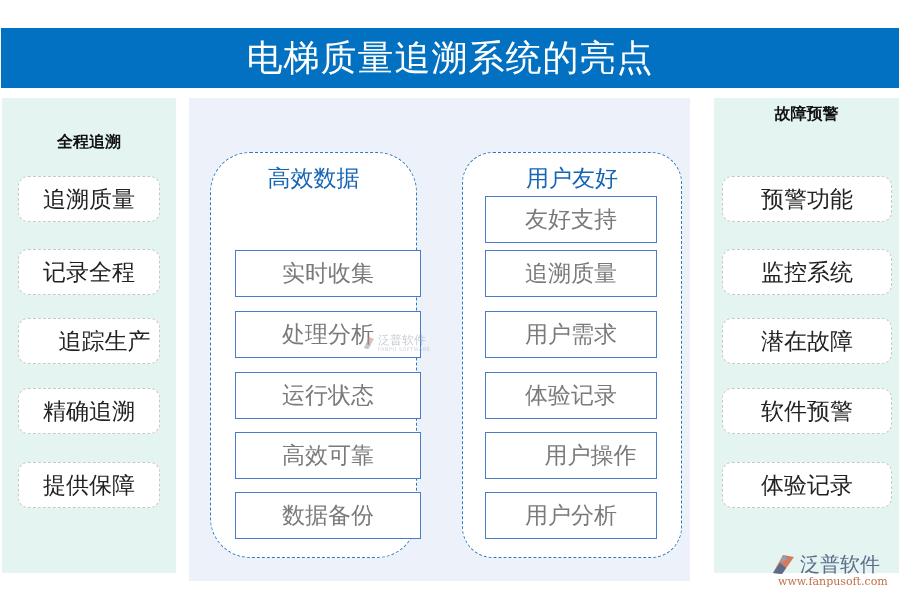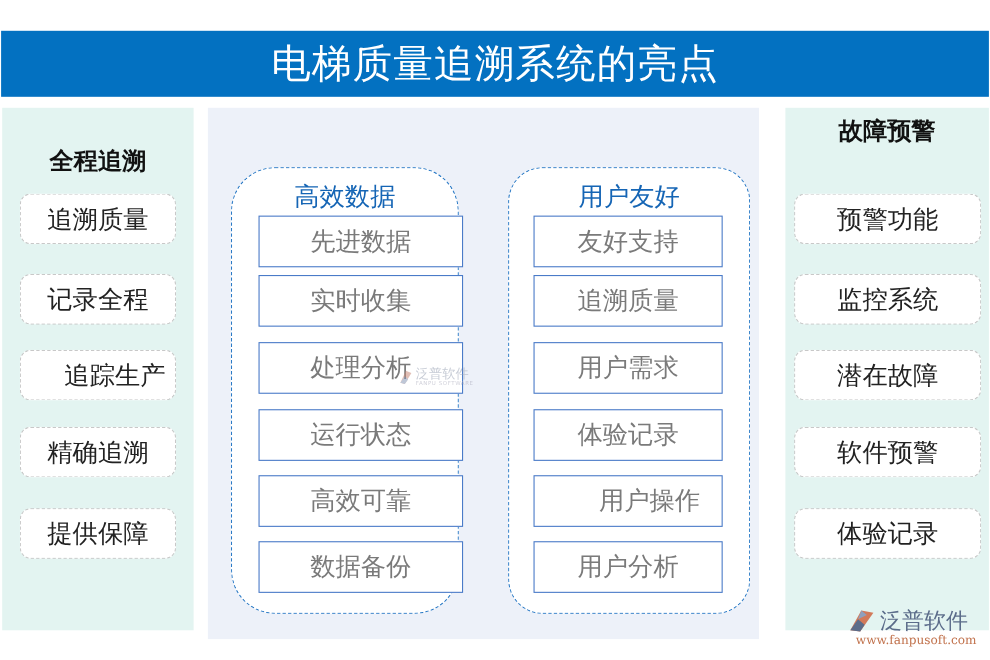--- a/index.html
+++ b/index.html
@@ -11,21 +11,21 @@
       position: absolute; left: 1px; top: 28px; width: 898px; height: 60px;
       background: #0371c1; color: #ffffff; display: flex; align-items: center; justify-content: center;
       font-size: 36px; letter-spacing: 1px;
     }
     .side-panel {
       position: absolute; top: 98px; width: 174px; height: 475px; background: #e3f4f1;
     }
     .side-panel.left { left: 2px; }
     .side-panel.right { left: 714px; width: 185px; }
     .side-heading {
-      position: absolute; left: 0; width: 100%; text-align: center; font-size: 22px; color: #111;
+      position: absolute; left: 0; width: 100%; text-align: center; font-size: 16px; color: #111;
       font-weight: bold;
     }
     .side-item {
       position: absolute; height: 46px; background: #ffffff; border: 1.5px dashed #c8c8c8;
       border-radius: 10px; display: flex; align-items: center; justify-content: center;
       font-size: 23px; color: #222; box-sizing: border-box;
     }
     .left .side-item { left: 16px; width: 142px; }
     .right .side-item { left: 8px; width: 170px; }
     .center-panel {
@@ -70,21 +70,20 @@
   <div class="side-item" style="top:78px;">追溯质量</div>
   <div class="side-item" style="top:151px;">记录全程</div>
   <div class="side-item" style="top:220px;padding-left:31px;">追踪生产</div>
   <div class="side-item" style="top:290px;">精确追溯</div>
   <div class="side-item" style="top:364px;">提供保障</div>
 </div>
 
 <div class="center-panel">
   <div class="group g1">
     <div class="group-title">高效数据</div>
-    <div class="box" style="top:43px;">先进数据</div>
     <div class="box" style="top:97px;">实时收集</div>
     <div class="box" style="top:158px;">处理分析</div>
     <div class="box" style="top:219px;">运行状态</div>
     <div class="box" style="top:279px;">高效可靠</div>
     <div class="box" style="top:339px;">数据备份</div>
   </div>
   <div class="group g2">
     <div class="group-title">用户友好</div>
     <div class="box" style="top:43px;">友好支持</div>
     <div class="box" style="top:97px;">追溯质量</div>

